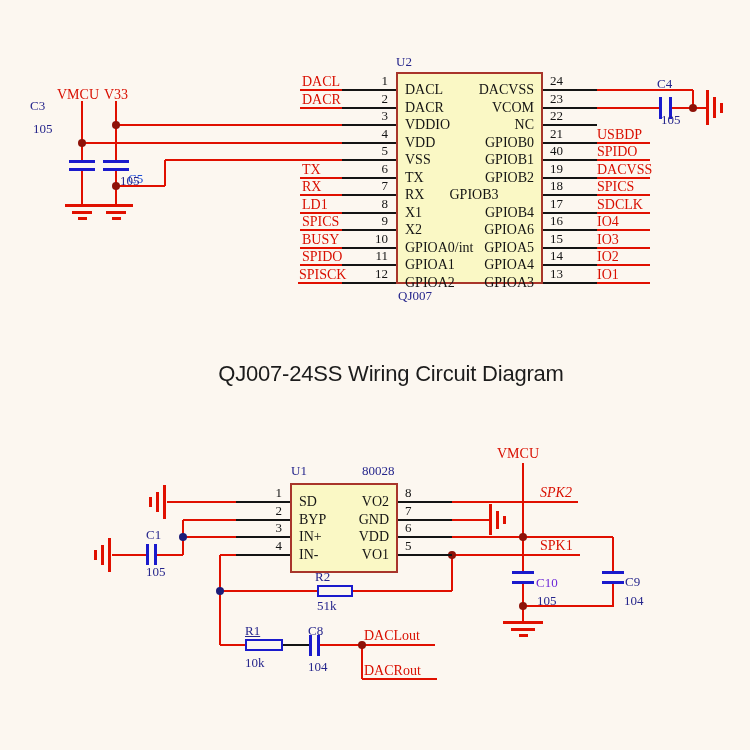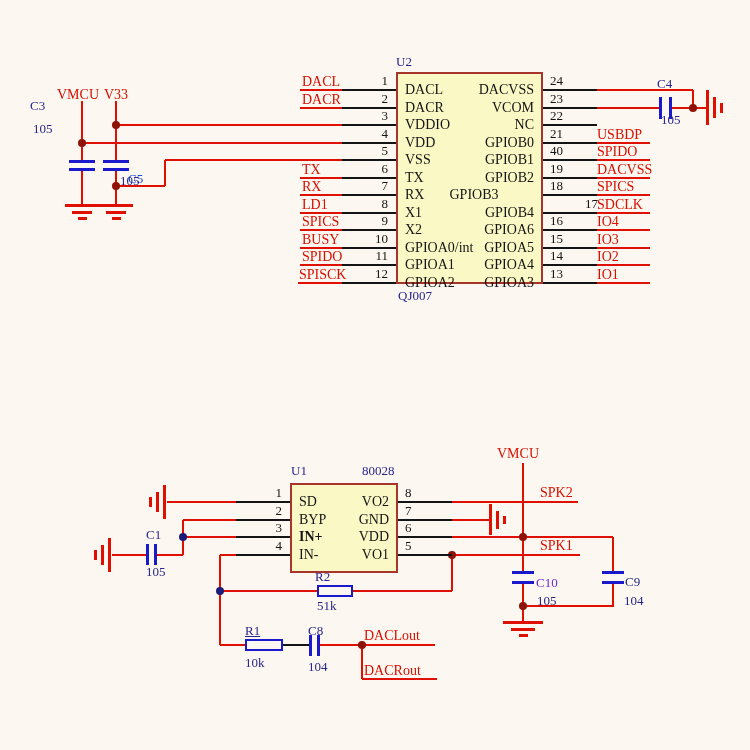--- a/index.html
+++ b/index.html
@@ -14,20 +14,21 @@
   .lbl.blue{font-size:13px;}
   .chipbody{position:absolute;box-sizing:border-box;}
   .chiptext{position:absolute;white-space:nowrap;font-size:14px;line-height:16px;}
   .pinnum{position:absolute;font-size:13px;line-height:14px;}
   .title{position:absolute;font-family:"Liberation Sans",sans-serif;font-size:22px;letter-spacing:-0.2px;transform:translateX(-50%);white-space:nowrap;}
 </style>
 </head>
 <body style="background: rgb(252, 247, 240);">
 
 <div id="canvas" style="background: rgb(252, 247, 240);">
+  <div class="title" id="title-0" style="left: 391px; top: 361px; color: rgb(28, 28, 28);">QJ007-24SS Wiring Circuit Diagram</div>
 <div class="wire" style="left: 116px; top: 124px; width: 229px; height: 2px; background: rgb(224, 16, 0);"></div>
     <div class="wire" style="left: 82px; top: 141.5px; width: 263px; height: 2px; background: rgb(224, 16, 0);"></div>
     <div class="wire" style="left: 165px; top: 159px; width: 180px; height: 2px; background: rgb(224, 16, 0);"></div>
     <div class="wire" style="left: 164px; top: 160px; width: 2px; height: 26px; background: rgb(224, 16, 0);"></div>
     <div class="wire" style="left: 116px; top: 185px; width: 49px; height: 2px; background: rgb(224, 16, 0);"></div>
     <div class="wire" style="left: 81px; top: 101px; width: 2px; height: 60px; background: rgb(224, 16, 0);"></div>
     <div class="wire" style="left: 81px; top: 170px; width: 2px; height: 35px; background: rgb(224, 16, 0);"></div>
     <div class="wire" style="left: 115px; top: 101px; width: 2px; height: 60px; background: rgb(224, 16, 0);"></div>
     <div class="wire" style="left: 115px; top: 170px; width: 2px; height: 35px; background: rgb(224, 16, 0);"></div>
     <div class="wire" style="left: 300px; top: 89px; width: 45px; height: 2px; background: rgb(224, 16, 0);"></div>
@@ -145,21 +146,21 @@
     <div class="lbl red" style="left: 597px; top: 128px; color: rgb(217, 15, 0);">USBDP</div>
     <div class="lbl red" style="left: 597px; top: 145px; color: rgb(217, 15, 0);">SPIDO</div>
     <div class="lbl red" style="left: 597px; top: 163px; color: rgb(217, 15, 0);">DACVSS</div>
     <div class="lbl red" style="left: 597px; top: 180px; color: rgb(217, 15, 0);">SPICS</div>
     <div class="lbl red" style="left: 597px; top: 198px; color: rgb(217, 15, 0);">SDCLK</div>
     <div class="lbl red" style="left: 597px; top: 215px; color: rgb(217, 15, 0);">IO4</div>
     <div class="lbl red" style="left: 597px; top: 233px; color: rgb(217, 15, 0);">IO3</div>
     <div class="lbl red" style="left: 597px; top: 250px; color: rgb(217, 15, 0);">IO2</div>
     <div class="lbl red" style="left: 597px; top: 268px; color: rgb(217, 15, 0);">IO1</div>
     <div class="lbl red" style="left: 497px; top: 447px; color: rgb(217, 15, 0);">VMCU</div>
-    <div class="lbl red" style="left: 540px; top: 486px; color: rgb(217, 15, 0);">SPK2</div>
+    <div class="lbl red" style="left: 540px; top: 486px; color: rgb(217, 15, 0); font-style: italic;">SPK2</div>
     <div class="lbl red" style="left: 540px; top: 539px; color: rgb(217, 15, 0);">SPK1</div>
     <div class="lbl blue" style="left: 146px; top: 528px; color: rgb(38, 38, 140);">C1</div>
     <div class="lbl blue" style="left: 146px; top: 565px; color: rgb(38, 38, 140);">105</div>
     <div class="lbl blue" style="left: 315px; top: 570px; color: rgb(38, 38, 140);">R2</div>
     <div class="lbl blue" style="left: 317px; top: 599px; color: rgb(38, 38, 140);">51k</div>
     <div class="lbl blue" style="left: 245px; top: 624px; color: rgb(38, 38, 140); text-decoration: underline;">R1</div>
     <div class="lbl blue" style="left: 245px; top: 656px; color: rgb(38, 38, 140);">10k</div>
     <div class="lbl blue" style="left: 308px; top: 624px; color: rgb(38, 38, 140);">C8</div>
     <div class="lbl blue" style="left: 308px; top: 660px; color: rgb(38, 38, 140);">104</div>
     <div class="lbl blue" style="left: 536px; top: 576px; color: #6d28d9;">C10</div>
@@ -222,21 +223,21 @@
     <div class="wire" style="left: 543px; top: 159px; width: 54px; height: 2px; background: rgb(20, 20, 20);"></div>
     <div class="pinnum" style="left: 550px; top: 144px; width: 28px; text-align: left; color: rgb(20, 20, 20);">40</div>
     <div class="chiptext" style="left: 414px; top: 152px; width: 120px; text-align: right; color: rgb(20, 20, 20);">GPIOB1</div>
     <div class="wire" style="left: 543px; top: 176.5px; width: 54px; height: 2px; background: rgb(20, 20, 20);"></div>
     <div class="pinnum" style="left: 550px; top: 161.5px; width: 28px; text-align: left; color: rgb(20, 20, 20);">19</div>
     <div class="chiptext" style="left: 414px; top: 169.5px; width: 120px; text-align: right; color: rgb(20, 20, 20);">GPIOB2</div>
     <div class="wire" style="left: 543px; top: 194px; width: 54px; height: 2px; background: rgb(20, 20, 20);"></div>
     <div class="pinnum" style="left: 550px; top: 179px; width: 28px; text-align: left; color: rgb(20, 20, 20);">18</div>
     <div class="chiptext" style="left: 414px; top: 187px; width: 120px; text-align: center; color: rgb(20, 20, 20);">GPIOB3</div>
     <div class="wire" style="left: 543px; top: 211.5px; width: 54px; height: 2px; background: rgb(20, 20, 20);"></div>
-    <div class="pinnum" style="left: 550px; top: 196.5px; width: 28px; text-align: right; color: rgb(20, 20, 20); margin-left: 20px;">17</div>
+    <div class="pinnum" style="left: 550px; top: 196.5px; width: 28px; text-align: left; color: rgb(20, 20, 20);">17</div>
     <div class="chiptext" style="left: 414px; top: 204.5px; width: 120px; text-align: right; color: rgb(20, 20, 20);">GPIOB4</div>
     <div class="wire" style="left: 543px; top: 229px; width: 54px; height: 2px; background: rgb(20, 20, 20);"></div>
     <div class="pinnum" style="left: 550px; top: 214px; width: 28px; text-align: left; color: rgb(20, 20, 20);">16</div>
     <div class="chiptext" style="left: 414px; top: 222px; width: 120px; text-align: right; color: rgb(20, 20, 20);">GPIOA6</div>
     <div class="wire" style="left: 543px; top: 246.5px; width: 54px; height: 2px; background: rgb(20, 20, 20);"></div>
     <div class="pinnum" style="left: 550px; top: 231.5px; width: 28px; text-align: left; color: rgb(20, 20, 20);">15</div>
     <div class="chiptext" style="left: 414px; top: 239.5px; width: 120px; text-align: right; color: rgb(20, 20, 20);">GPIOA5</div>
     <div class="wire" style="left: 543px; top: 264px; width: 54px; height: 2px; background: rgb(20, 20, 20);"></div>
     <div class="pinnum" style="left: 550px; top: 249px; width: 28px; text-align: left; color: rgb(20, 20, 20);">14</div>
     <div class="chiptext" style="left: 414px; top: 257px; width: 120px; text-align: right; color: rgb(20, 20, 20);">GPIOA4</div>
@@ -247,21 +248,21 @@
     <div class="lbl blue" style="left: 291px; top: 464px; color: rgb(38, 38, 140);">U1</div>
     <div class="lbl blue" style="left: 362px; top: 464px; color: rgb(38, 38, 140);">80028</div>
     <div class="wire" style="left: 236px; top: 501px; width: 54px; height: 2px; background: rgb(20, 20, 20);"></div>
     <div class="pinnum" style="left: 254px; top: 486px; width: 28px; text-align: right; color: rgb(20, 20, 20);">1</div>
     <div class="chiptext" style="left: 299px; top: 494px; width: 120px; text-align: left; color: rgb(20, 20, 20);">SD</div>
     <div class="wire" style="left: 236px; top: 518.5px; width: 54px; height: 2px; background: rgb(20, 20, 20);"></div>
     <div class="pinnum" style="left: 254px; top: 503.5px; width: 28px; text-align: right; color: rgb(20, 20, 20);">2</div>
     <div class="chiptext" style="left: 299px; top: 511.5px; width: 120px; text-align: left; color: rgb(20, 20, 20);">BYP</div>
     <div class="wire" style="left: 236px; top: 536px; width: 54px; height: 2px; background: rgb(20, 20, 20);"></div>
     <div class="pinnum" style="left: 254px; top: 521px; width: 28px; text-align: right; color: rgb(20, 20, 20);">3</div>
-    <div class="chiptext" style="left: 299px; top: 529px; width: 120px; text-align: left; color: rgb(20, 20, 20); font-weight: bold;">IN+</div>
+    <div class="chiptext" style="left: 299px; top: 529px; width: 120px; text-align: left; color: rgb(20, 20, 20);">IN+</div>
     <div class="wire" style="left: 236px; top: 553.5px; width: 54px; height: 2px; background: rgb(20, 20, 20);"></div>
     <div class="pinnum" style="left: 254px; top: 538.5px; width: 28px; text-align: right; color: rgb(20, 20, 20);">4</div>
     <div class="chiptext" style="left: 299px; top: 546.5px; width: 120px; text-align: left; color: rgb(20, 20, 20);">IN-</div>
     <div class="wire" style="left: 398px; top: 501px; width: 54px; height: 2px; background: rgb(20, 20, 20);"></div>
     <div class="pinnum" style="left: 405px; top: 486px; width: 28px; text-align: left; color: rgb(20, 20, 20);">8</div>
     <div class="chiptext" style="left: 269px; top: 494px; width: 120px; text-align: right; color: rgb(20, 20, 20);">VO2</div>
     <div class="wire" style="left: 398px; top: 518.5px; width: 54px; height: 2px; background: rgb(20, 20, 20);"></div>
     <div class="pinnum" style="left: 405px; top: 503.5px; width: 28px; text-align: left; color: rgb(20, 20, 20);">7</div>
     <div class="chiptext" style="left: 269px; top: 511.5px; width: 120px; text-align: right; color: rgb(20, 20, 20);">GND</div>
     <div class="wire" style="left: 398px; top: 536px; width: 54px; height: 2px; background: rgb(20, 20, 20);"></div>

